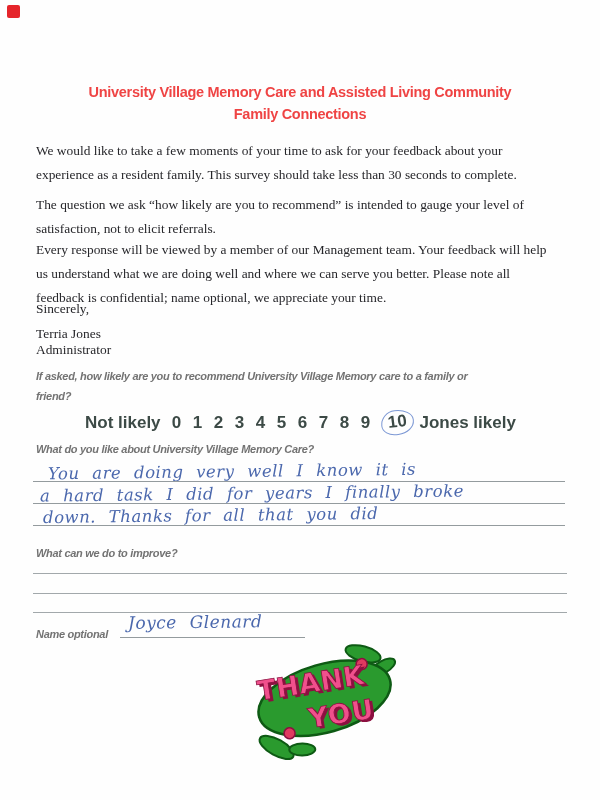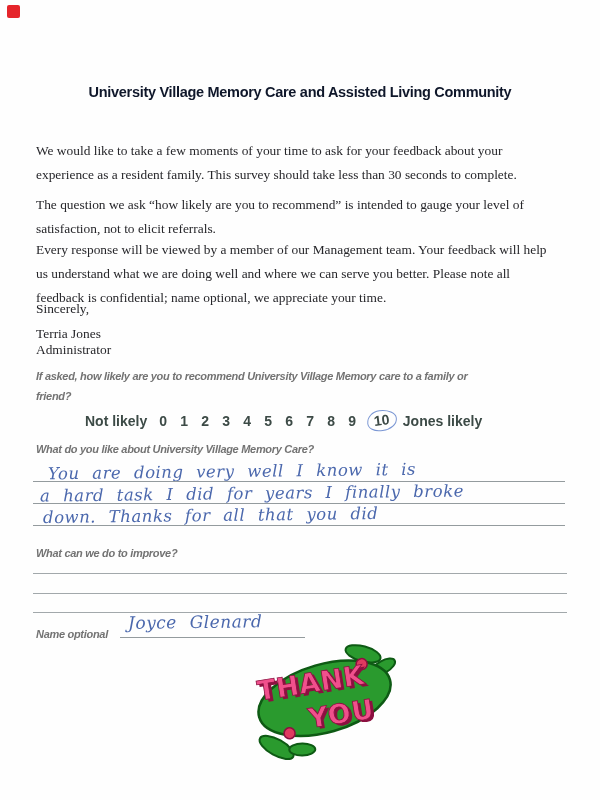--- a/index.html
+++ b/index.html
@@ -1,26 +1,26 @@
 <!DOCTYPE html>
 <html><head>
 <meta charset="utf-8">
 <style>
   html,body{margin:0;padding:0;background:#e9e9e9;}
   .page{position:relative;width:600px;height:800px;background:#fefefe;overflow:hidden;
         font-family:"Liberation Sans",sans-serif;}
   .abs{position:absolute;}
   .center{left:0;width:600px;text-align:center;}
   .title{font-family:"Liberation Sans",sans-serif;font-weight:bold;font-size:14.5px;
-         letter-spacing:-0.3px;color:#0f172a;}
+         letter-spacing:-0.3px;color:#ef4444;}
   .serif{font-family:"Liberation Serif",serif;font-size:13.4px;line-height:24px;
          color:#26262a;white-space:pre-line;width:552px;}
   .sans-q{font-family:"Liberation Sans",sans-serif;font-size:11px;letter-spacing:-0.3px;
           font-weight:600;color:#737373;white-space:pre-line;line-height:19.5px;font-style:italic;}
-  .scale-row{display:flex;align-items:center;font-weight:700;color:#3c4a46;font-size:14px;}
+  .scale-row{display:flex;align-items:center;font-weight:700;color:#3c4a46;font-size:17px;}
   .scale-label{margin-right:10px;}
   .scale-num{width:12px;text-align:center;margin-right:9px;font-weight:700;}
   .circle-10{display:inline-block;border:1.6px solid #7b97d4;
              border-radius:48% 58% 55% 45% / 60% 48% 55% 45%;
              padding:1px 6px 2px 6px;transform:rotate(-7deg);margin-right:2px;
              color:#3c4a46;font-weight:700;}
   .hw{font-family:"DejaVu Serif",serif;font-style:italic;color:#4b68ad;
       font-size:16.5px;letter-spacing:0.5px;word-spacing:7px;white-space:nowrap;
       transform:rotate(-0.7deg);}
   .ruled{height:0;border-top:1.7px solid #949b9e;}
@@ -29,20 +29,21 @@
   .sticker{transform:rotate(-9deg);}
 </style>
 </head>
 <body>
 
 <div class="page">
 
   <div class="abs red-mark" style="left:7px;top:5px;"></div>
 
   <div class="abs center title" style="top:84px;">University Village Memory Care and Assisted Living Community</div>
+  <div class="abs center title" style="top:106px;">Family Connections</div>
 
   <div class="abs serif" style="left:36px;top:139px;">We would like to take a few moments of your time to ask for your feedback about your
 experience as a resident family. This survey should take less than 30 seconds to complete.</div>
 
   <div class="abs serif" style="left:36px;top:193px;">The question we ask “how likely are you to recommend” is intended to gauge your level of
 satisfaction, not to elicit referrals.</div>
 
   <div class="abs serif" style="left:36px;top:238px;">Every response will be viewed by a member of our Management team. Your feedback will help
 us understand what we are doing well and where we can serve you better. Please note all
 feedback is confidential; name optional, we appreciate your time.</div>

